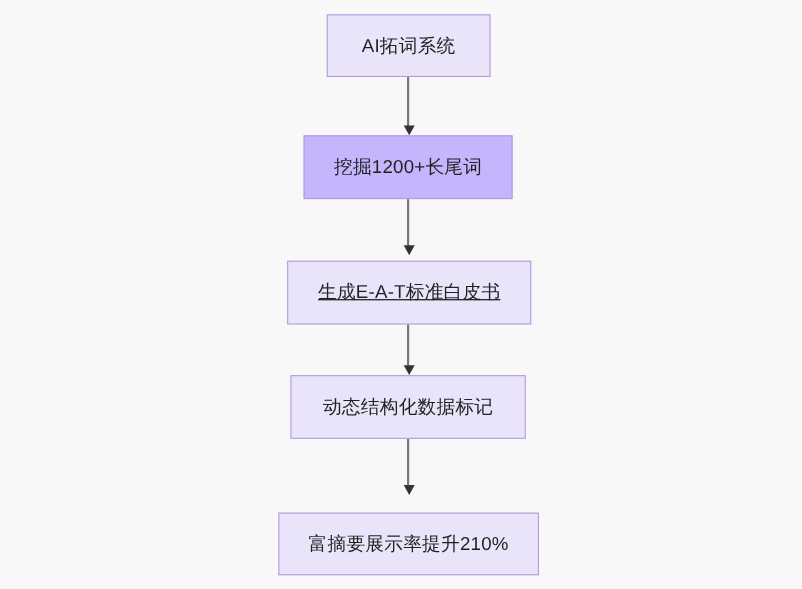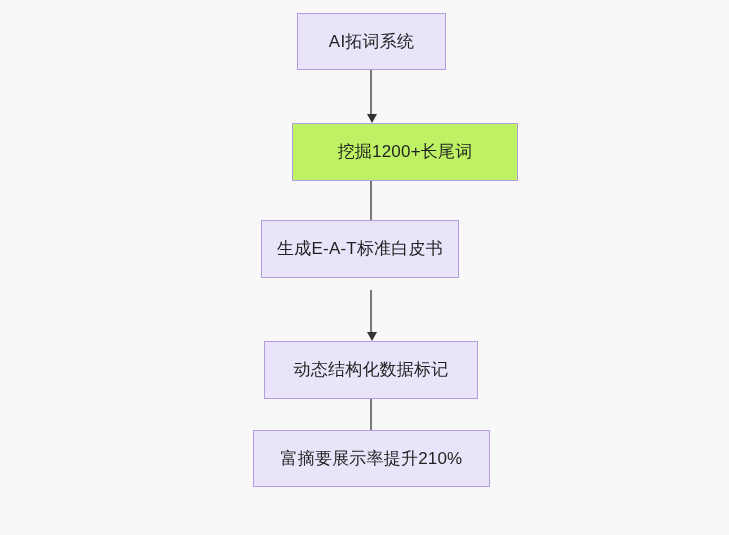--- a/index.html
+++ b/index.html
@@ -82,26 +82,26 @@
     <div class="edge-head" style="top: 42px; border-top-color: rgb(51, 51, 51);"></div>
   </div>
   <div class="edge" style="left: 371px; top: 399px; width: 0px; height: 51px;">
     <div class="edge-line" style="left: -1px; height: 44px; background: rgb(119, 119, 119);"></div>
     <div class="edge-head" style="top: 42px; border-top-color: rgb(51, 51, 51);"></div>
   </div>
 
   <div class="node" style="left: 297px; top: 13px; width: 149px; height: 57px; background: rgb(233, 228, 249); border-color: rgb(180, 154, 223);">
     <span class="node-label" style="color: rgb(31, 32, 32);">AI拓词系统</span>
   </div>
-  <div class="node" style="left: 292px; top: 123px; width: 226px; height: 58px; background: #bef264; border-color: rgb(180, 154, 223);">
+  <div class="node" style="left: 276px; top: 123px; width: 190px; height: 58px; background: #c4b5fd; border-color: rgb(180, 154, 223);">
     <span class="node-label" style="color: rgb(31, 32, 32);">挖掘1200+长尾词</span>
   </div>
-  <div class="node" style="left: 261px; top: 220px; width: 198px; height: 58px; background: rgb(233, 228, 249); border-color: rgb(180, 154, 223);">
+  <div class="node" style="left: 261px; top: 237px; width: 222px; height: 58px; background: rgb(233, 228, 249); border-color: rgb(180, 154, 223); text-decoration: underline;">
     <span class="node-label" style="color: rgb(31, 32, 32);">生成E-A-T标准白皮书</span>
   </div>
   <div class="node" style="left: 264px; top: 341px; width: 214px; height: 58px; background: rgb(233, 228, 249); border-color: rgb(180, 154, 223);">
     <span class="node-label" style="color: rgb(31, 32, 32);">动态结构化数据标记</span>
   </div>
-  <div class="node" style="left: 253px; top: 430px; width: 237px; height: 57px; background: rgb(233, 228, 249); border-color: rgb(180, 154, 223);">
+  <div class="node" style="left: 253px; top: 466px; width: 237px; height: 57px; background: rgb(233, 228, 249); border-color: rgb(180, 154, 223);">
     <span class="node-label" style="color: rgb(31, 32, 32);">富摘要展示率提升210%</span>
   </div>
 
 </div>
 
 </body></html>

